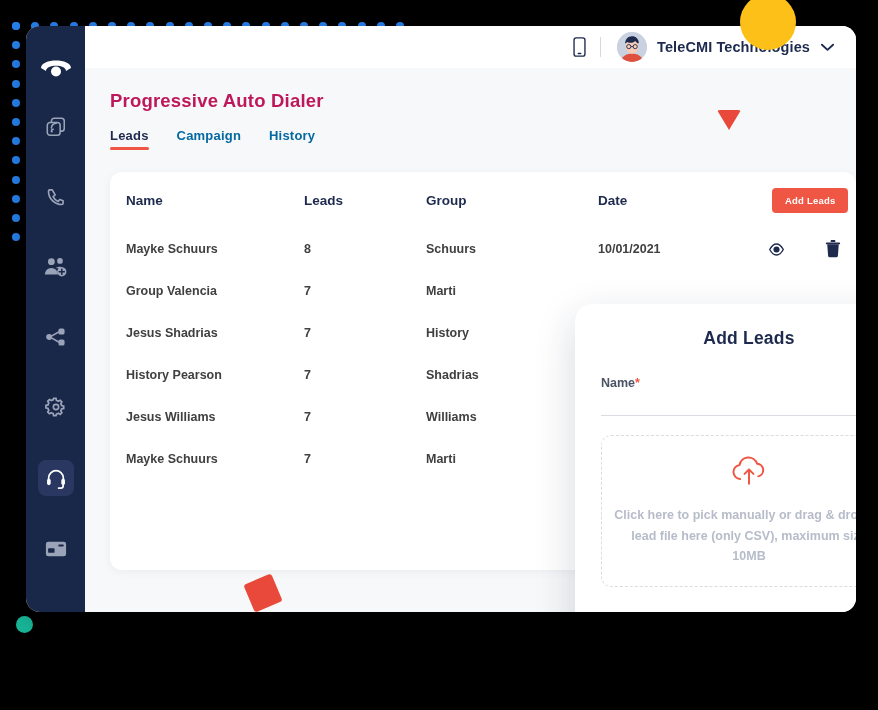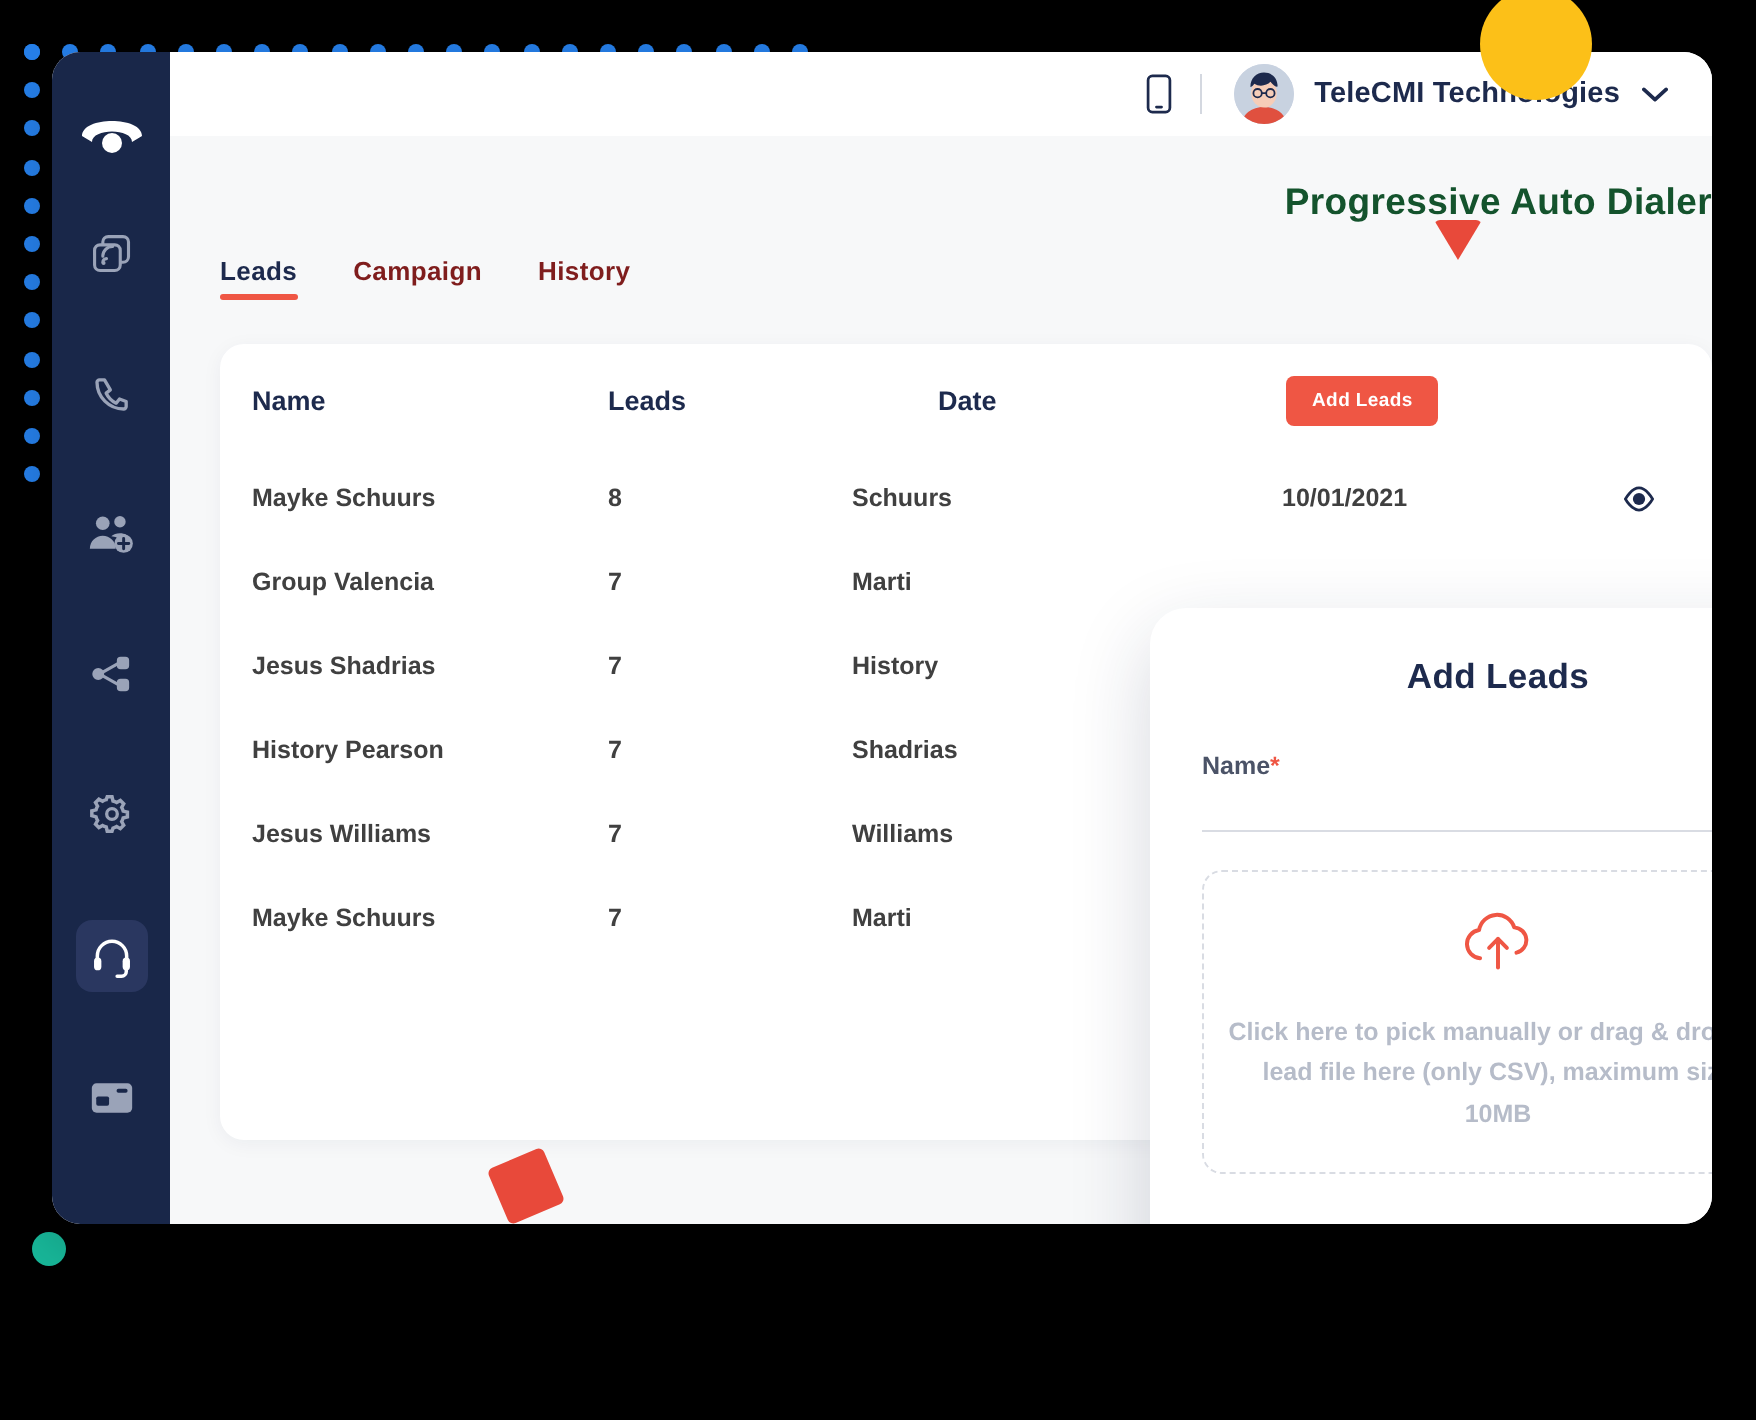--- a/index.html
+++ b/index.html
@@ -53,45 +53,45 @@
   .divider-v{width:1px;height:20px;background:#d4d8e0;margin-right:16px;}
   .avatar{
     width:30px;height:30px;border-radius:50%;overflow:hidden;flex:0 0 30px;
     background:#cfd6e4;margin-right:10px;position:relative;
   }
   .org-name{font-size:14.5px;font-weight:700;color:#1d2a4d;letter-spacing:.1px;white-space:nowrap;}
   .caret{margin-left:11px;color:#1d2a4d;display:flex;align-items:center;}
 
   .content{flex:1;padding:14px 0 0 0;position:relative;}
   .page-title{
-    font-size:18.5px;font-weight:700;color:#14532d;margin:8px 0 0 25px;letter-spacing:.2px;text-align:right;
+    font-size:18.5px;font-weight:700;color:#be185d;margin:8px 0 0 25px;letter-spacing:.2px;
   }
   .tabs{display:flex;gap:28px;margin:16px 0 0 25px;}
   .tab{
-    font-size:13px;font-weight:700;color:#7f1d1d;padding-bottom:7px;position:relative;letter-spacing:.2px;
+    font-size:13px;font-weight:700;color:#0369a1;padding-bottom:7px;position:relative;letter-spacing:.2px;
   }
   .tab.active{color:#1d2a4d;}
   .tab.active:after{
     content:"";position:absolute;left:0;right:0;bottom:0;height:3px;background:#ef5644;border-radius:2px;
   }
 
   
   .table-card{
     position:absolute;left:25px;right:0;top:104px;bottom:42px;
     background:#ffffff;border-radius:12px;
     box-shadow:0 2px 10px rgba(25,39,73,.05);
     overflow:hidden;
   }
   .trow{display:flex;align-items:center;padding:0 0 0 16px;}
   .thead{height:56px;font-size:13.5px;font-weight:700;color:#1d2a4d;}
   .tbody .trow{height:42px;font-size:12.5px;font-weight:700;color:#404040;}
   .c-name{width:178px;flex:0 0 178px;}
   .c-leads{width:122px;flex:0 0 122px;}
   .c-group{width:172px;flex:0 0 172px;}
-  .c-date{width:150px;flex:0 0 150px;margin-left:43px;}
+  .c-date{width:150px;flex:0 0 150px;}
   .c-act{flex:1;display:flex;align-items:center;justify-content:flex-start;gap:40px;padding-left:20px;}
   .add-leads-btn{
     background:#ef5644;color:#fff;font-size:9.5px;font-weight:700;
     padding:7px 13px;border:none;border-radius:4px;letter-spacing:.2px;cursor:pointer;
     margin-left:4px;
   }
   .icon-btn{color:#1d2a4d;display:flex;align-items:center;cursor:pointer;}
 
   
   .modal{
@@ -271,20 +271,21 @@
       <div class="tabs">
         <div class="tab active">Leads</div>
         <div class="tab">Campaign</div>
         <div class="tab">History</div>
       </div>
 
       <div class="table-card">
         <div class="trow thead">
           <div class="c-name">Name</div>
           <div class="c-leads">Leads</div>
+          <div class="c-group">Group</div>
           <div class="c-date">Date</div>
           <div class="c-act">
             <button class="add-leads-btn">Add Leads</button>
           </div>
         </div>
         <div class="tbody" id="tbody">
             <div class="trow">
               <div class="c-name">Mayke Schuurs</div>
               <div class="c-leads">8</div>
               <div class="c-group">Schuurs</div>

